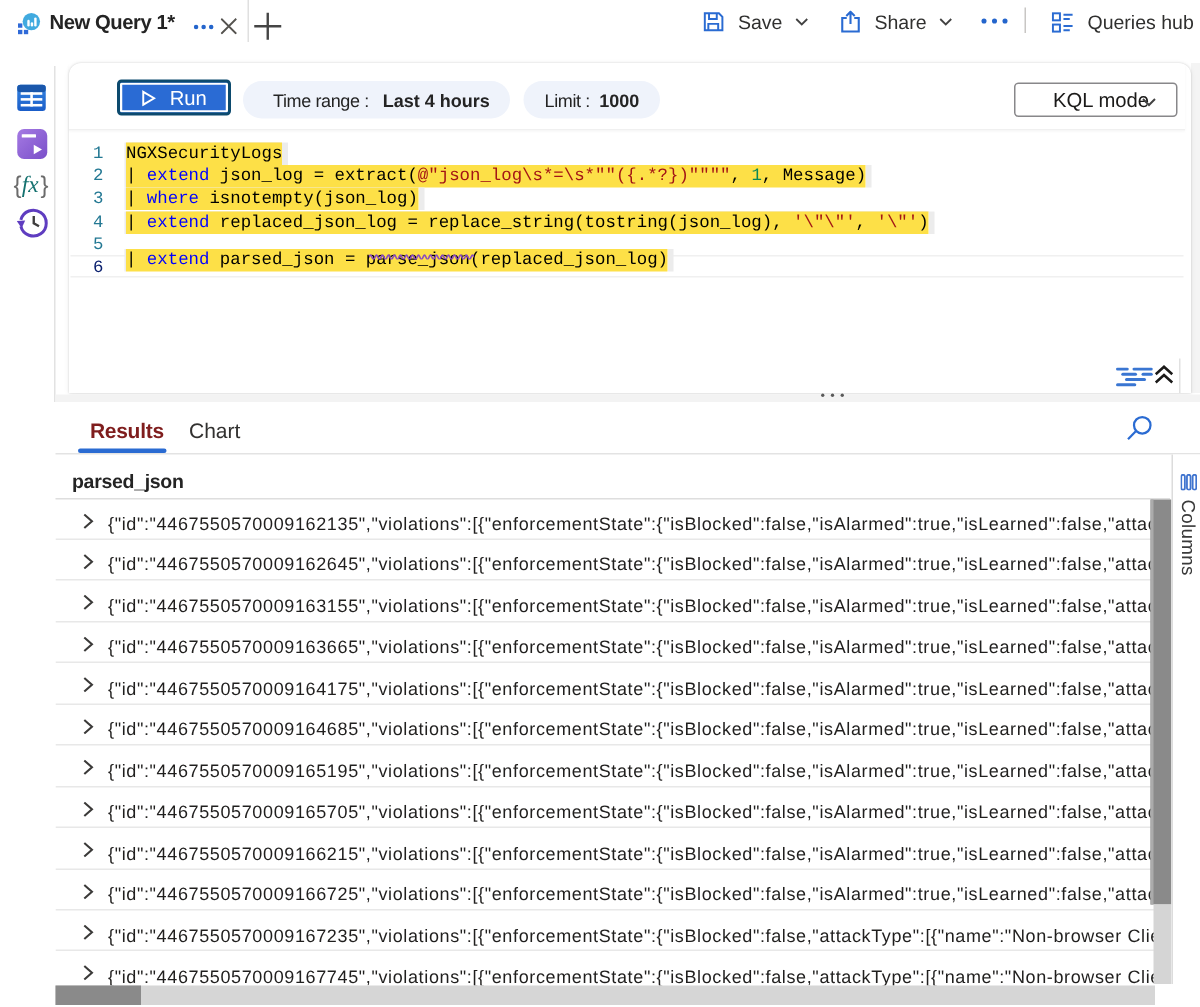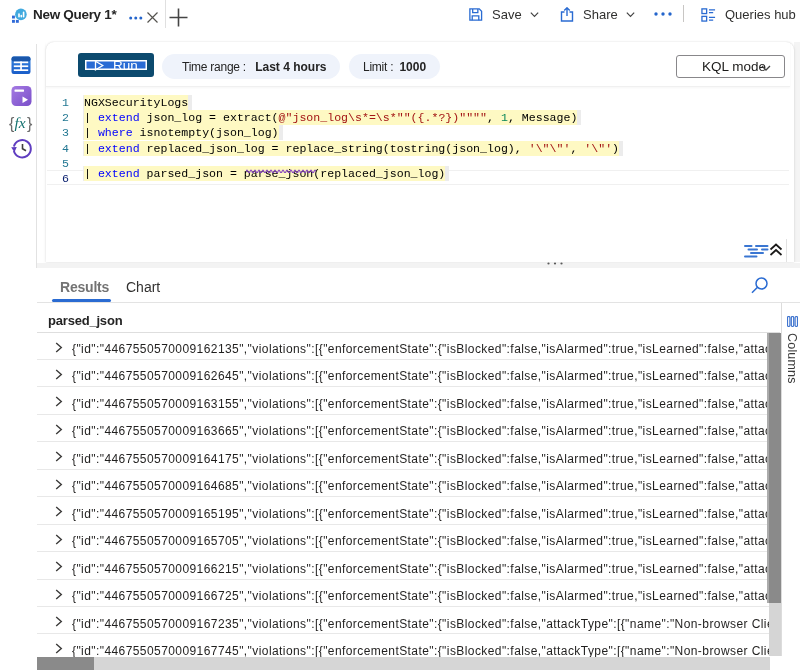--- a/index.html
+++ b/index.html
@@ -17,48 +17,48 @@
   
   #sideline { position:absolute; left:36px; top:44px; width:1px; height:613px; background:#e2e2e2; }
   .sicon { position:absolute; left:11px; }
   
   #card { position:absolute; left:46px; top:42px; width:748px; height:220px; background:#fff;
           border-radius:8px 8px 0 0;
           box-shadow:0 0 1.5px rgba(0,0,0,0.18), 0 1px 4px rgba(0,0,0,0.06); }
   #toolbar { position:absolute; left:0; top:0; width:744px; height:45px;
              border-bottom:1px solid #f0f0f0; box-shadow:0 1px 2px rgba(0,0,0,0.04);}
   #runbtn { position:absolute; left:32px; top:11px; width:76px; height:24px; background:#2a6bd4;
-            border:7px solid #0c4a6e; border-radius:3px; box-shadow:inset 0 0 0 1.5px #fff;
+            border:2px solid #0c4a6e; border-radius:3px; box-shadow:inset 0 0 0 1.5px #fff;
             color:#fff; font-size:13.5px; display:flex; align-items:center; justify-content:center; }
   .pill { position:absolute; top:12px; height:25px; background:#eff3fb; border-radius:13px;
           font-size:12px; letter-spacing:-0.25px; color:#242424; display:flex; align-items:center; white-space:pre; }
   .pill b { letter-spacing:0; }
   #pill1 { left:116px; width:178px; padding-left:20px;}
   #pill2 { left:303px; width:91px; padding-left:14px;}
   #kql { position:absolute; left:630px; top:13px; width:109px; height:23px; border:1px solid #88878a;
          border-radius:3px; font-size:13.5px; color:#1b1a19; display:flex; align-items:center; padding-left:25px;}
   
   #editor { position:absolute; left:0px; top:53px; width:744px; height:141px;
             font-family:"Liberation Mono",monospace; font-size:11.58px; line-height:15.2px; white-space:pre; }
   .ln { position:absolute; width:23px; text-align:right; color:#237893; }
   .ln6 { color:#0b216f; }
   .cl { position:absolute; left:38px; }
-  .cl span.hl { background:#fef9c3; box-shadow:4px 0 0 #ececec, -1px 0 0 #ececec; padding:1px 0;margin-top:16px; }
+  .cl span.hl { background:#fde047; box-shadow:4px 0 0 #ececec, -1px 0 0 #ececec; padding:1px 0;margin-top:16px; }
   .kw { color:#0000ff; } .str { color:#a31515; } .num { color:#098658; }
   #activeline { position:absolute; left:1px; top:74.8px; width:742px; height:15.2px;
                 border-top:1px solid #f0f0f0; border-bottom:1px solid #f0f0f0; }
   #squiggle { position:absolute; left:200px; top:72.6px; width:70px; height:5px; }
   
   #cardsep { position:absolute; left:740px; top:197px; width:1px; height:23px; background:#e1e1e1; }
   
   #band { position:absolute; left:37px; top:262.5px; width:763px; height:5px; background:#f3f3f3; }
   
   #results { position:absolute; left:0px; top:268px; width:800px; height:403px; background:#fff; }
   #rtabs { position:absolute; left:37px; top:0; width:763px; height:35px; border-bottom:1px solid #e3e3e3; }
-  #rtab1 { position:absolute; left:23px; top:11px; font-size:14px; font-weight:bold; color:#737373; letter-spacing:-0.2px;}
+  #rtab1 { position:absolute; left:23px; top:11px; font-size:14px; font-weight:bold; color:#7f1d1d; letter-spacing:-0.2px;}
   #rtab2 { position:absolute; left:89px; top:11px; font-size:14px; color:#323130; }
   #runder { position:absolute; left:15px; top:31px; width:59px; height:3px; background:#2a6bd2; border-radius:2px;}
   #header { position:absolute; left:37px; top:35px; width:743px; height:29.5px; border-bottom:1px solid #dedede;
             font-size:13px; font-weight:bold; color:#242424; }
   #header span { position:absolute; left:11px; top:10px; letter-spacing:-0.2px; }
   #rows { position:absolute; left:37px; top:64.5px; width:743px; height:324px; overflow:hidden; }
   .row { position:absolute; left:0; width:743px; height:27.45px; border-bottom:1px solid #e8e8e8; overflow:hidden;}
   .row svg { position:absolute; left:15.5px; top:9px; }
   .rt { position:absolute; left:35px; top:9.5px; font-size:12px; color:#201f1e; letter-spacing:0.42px; white-space:pre; }
   

